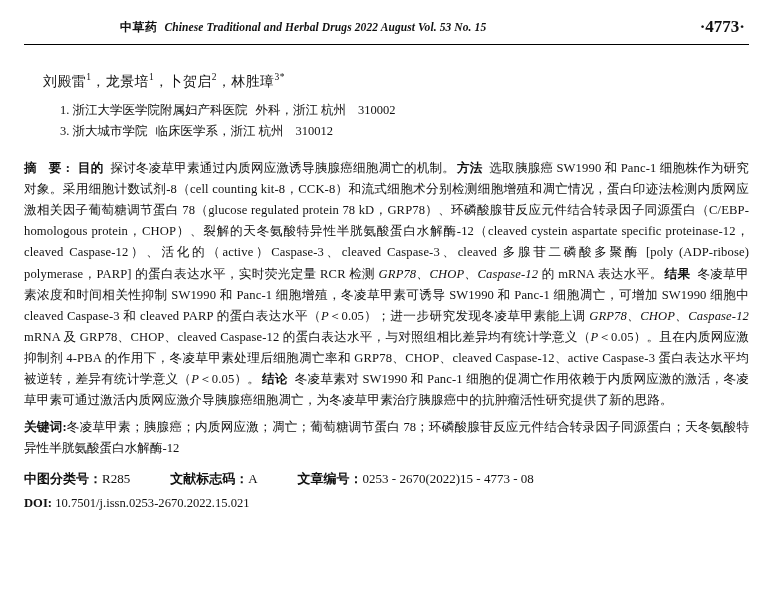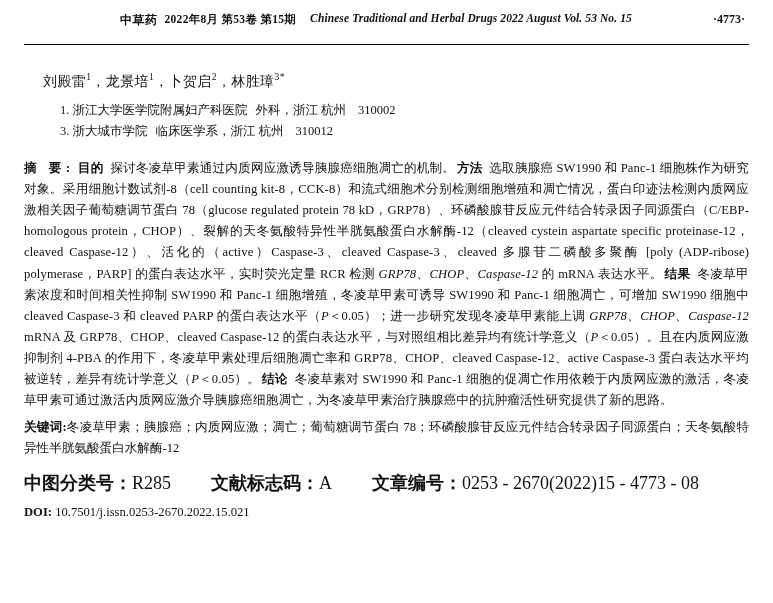--- a/index.html
+++ b/index.html
@@ -20,21 +20,21 @@
     position: relative;
     width: 773px;
     height: 603px;
     box-sizing: border-box;
     padding: 0 24px;
   }
 
   
   .running-head {
     display: flex;
-    align-items: flex-start;
+    align-items: center;
     height: 30px;
     padding-top: 12px;
     font-size: 11.5px;
     white-space: nowrap;
   }
   .rh-spacer-left { width: 96px; flex: 0 0 auto; }
   .rh-journal-cn {
     font-family: "DejaVu Serif", "Liberation Serif", serif;
     font-weight: bold;
     font-size: 12px;
@@ -49,21 +49,21 @@
   }
   .rh-journal-en {
     font-style: italic;
     font-weight: bold;
     font-size: 11.5px;
     letter-spacing: 0.1px;
   }
   .rh-pageno {
     margin-left: auto;
     font-weight: bold;
-    font-size: 12px;
+    font-size: 17px;
     padding-right: 4px;
     font-family: Liberation Serif, serif;
   }
 
   .rule {
     border: 0;
     border-top: 1.1px solid #000;
     margin: 2px 0 0 0;
     height: 0;
   }
@@ -123,21 +123,21 @@
     font-size: 12.6px;
     line-height: 1.68;
     text-align: justify;
     text-justify: inter-ideograph;
   }
   .kw-label { font-weight: bold; }
 
   
   .classline {
     margin: 9px 0 0 0;
-    font-size: 18px;
+    font-size: 13px;
     line-height: 1.7;
     white-space: nowrap;
   }
   .cl-label { font-weight: bold; }
   .cl-gap { display: inline-block; width: 40px; }
 
   .doi {
     margin: 3px 0 0 0;
     font-size: 12.6px;
     line-height: 1.7;
@@ -145,21 +145,20 @@
   .doi-label { font-weight: bold; text-align: center; }
 </style>
 </head>
 <body>
 
 <div class="page">
 
   <div class="running-head">
     <span class="rh-spacer-left"></span>
     <span class="rh-journal-cn">中草药</span>
-    <span class="rh-issue-cn">2022年8月 第53卷 第15期</span>
     <span class="rh-journal-en">Chinese Traditional and Herbal Drugs 2022 August Vol. 53 No. 15</span>
     <span class="rh-pageno">·4773·</span>
   </div>
   <hr class="rule">
 
 
   <div class="authors">
     <span><span>刘殿雷</span><sup>1</sup></span><span>，</span><span><span>龙景培</span><sup>1</sup></span><span>，</span><span><span>卜贺启</span><sup>2</sup></span><span>，</span><span><span>林胜璋</span><sup>3*</sup></span>
   </div>
 

